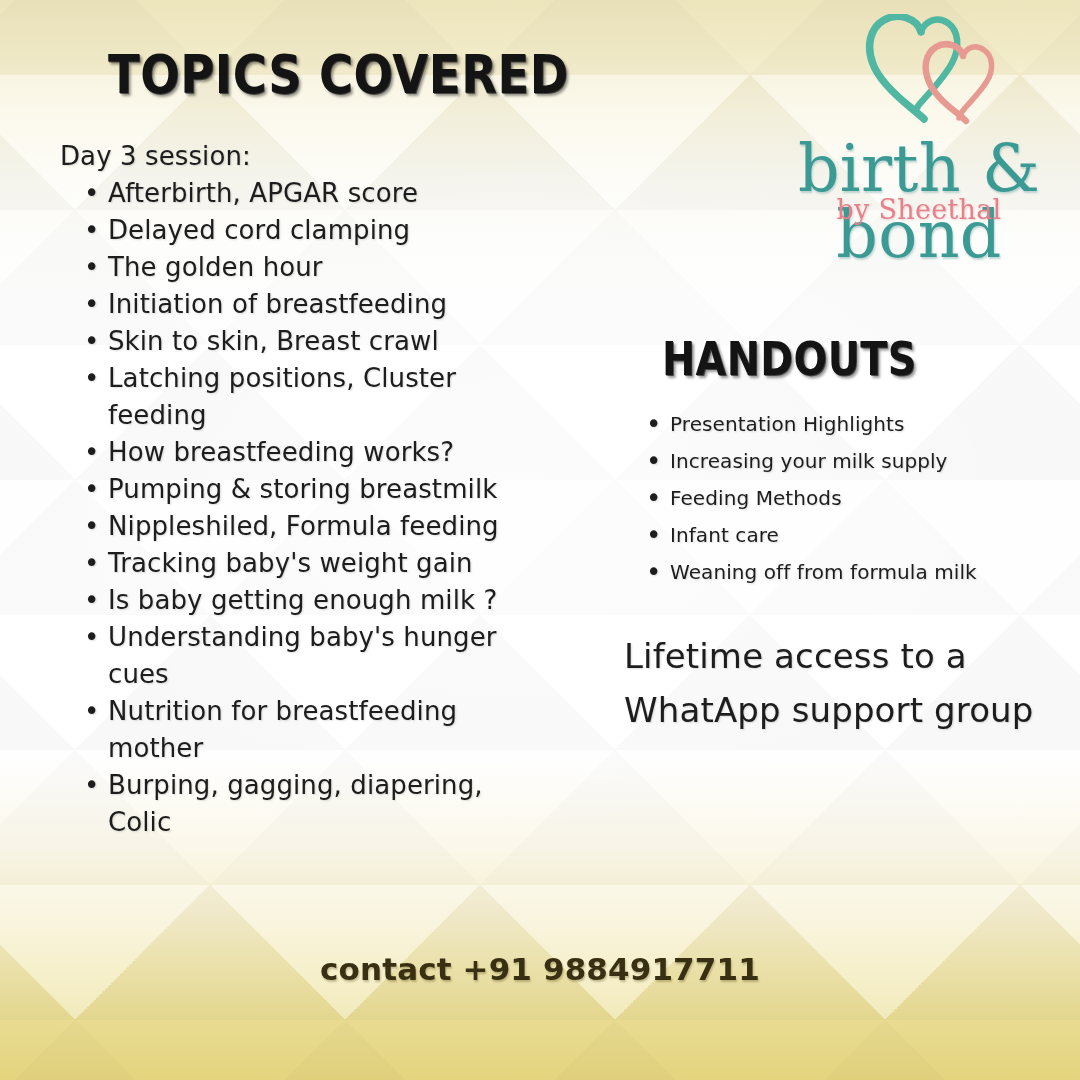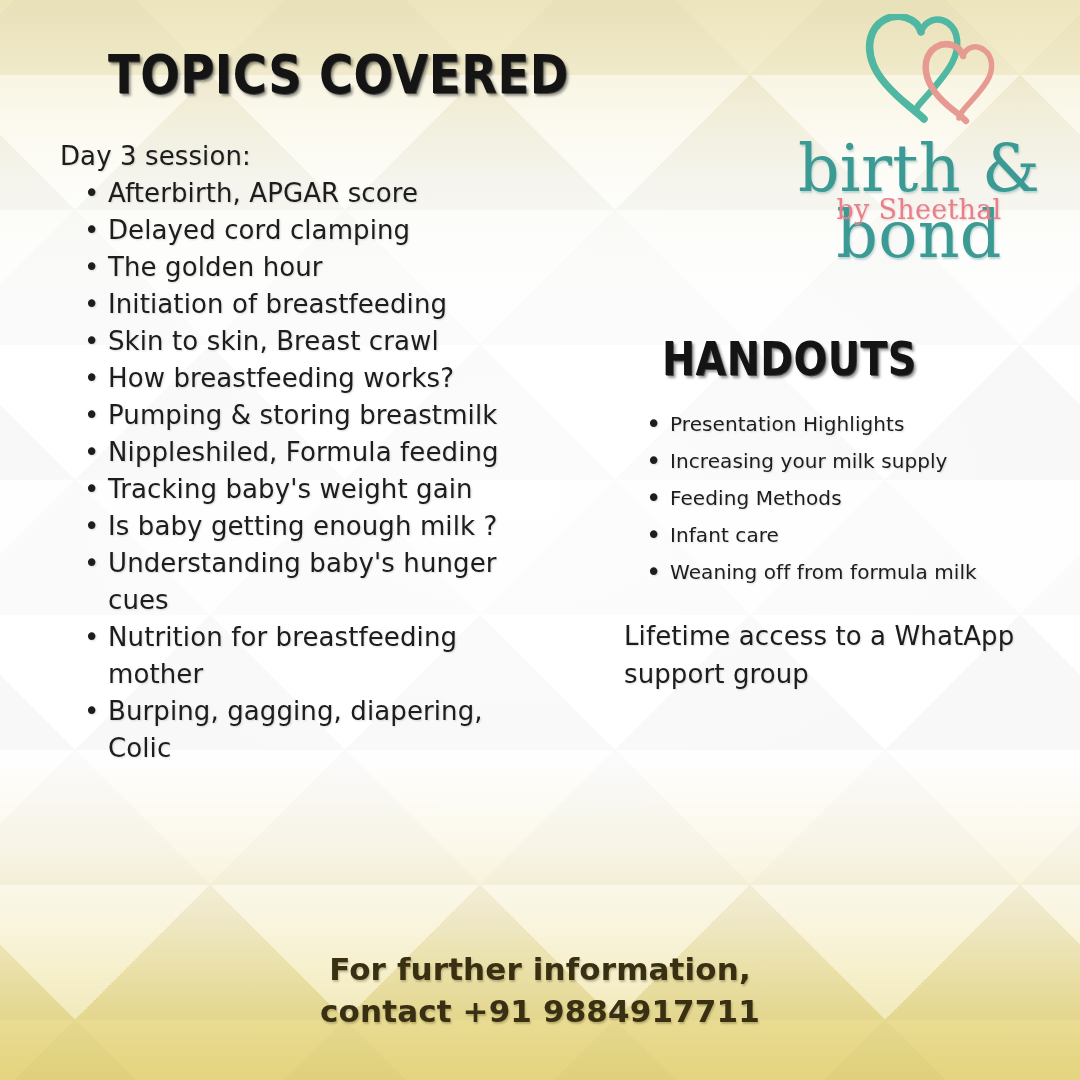--- a/index.html
+++ b/index.html
@@ -139,23 +139,23 @@
     letter-spacing:0.004em;
   }
   #handouts-list li::before {
     content:"\2022";
     position:absolute;
     left:22px; top:0;
     font-size:26px;
     line-height:37px;
   }
   #whatsapp-note {
-    margin-top:26px;
-    font-size:26px;
-    line-height:38px;
+    margin-top:38px;
+    font-size:34px;
+    line-height:54px;
     letter-spacing:0.004em;
   }
 
   
   #logo {
     position:absolute;
     left:766px; top:14px;
     width:306px; height:212px;
   }
   #logo-hearts {
@@ -247,20 +247,21 @@
   <div id="topics-heading" class="display-heading">TOPICS COVERED</div>
 
   <div id="topics-block">
     <div id="topics-intro" class="body-text">Day 3 session:</div>
     <ul id="topics-list" class="body-text">
       <li>Afterbirth, APGAR score</li>
       <li>Delayed cord clamping</li>
       <li>The golden hour</li>
       <li>Initiation of breastfeeding</li>
       <li>Skin to skin, Breast crawl</li>
+      <li>Latching positions, Cluster feeding</li>
       <li>How breastfeeding works?</li>
       <li>Pumping &amp; storing breastmilk</li>
       <li>Nippleshiled, Formula feeding</li>
       <li>Tracking baby's weight gain</li>
       <li>Is baby getting enough milk ?</li>
       <li>Understanding baby's hunger cues</li>
       <li>Nutrition for breastfeeding mother</li>
       <li>Burping, gagging, diapering, Colic</li>
     </ul>
   </div>
@@ -272,17 +273,16 @@
       <li>Presentation Highlights</li>
       <li>Increasing your milk supply</li>
       <li>Feeding Methods</li>
       <li>Infant care</li>
       <li>Weaning off from formula milk</li>
     </ul>
     <div id="whatsapp-note" class="body-text">Lifetime access to a WhatApp support group</div>
   </div>
 
   <div id="footer">
-    <span class="fline">For further information,</span>
     <span class="fline">contact +91 9884917711</span>
   </div>
 
 </div>
 
 </body></html>

